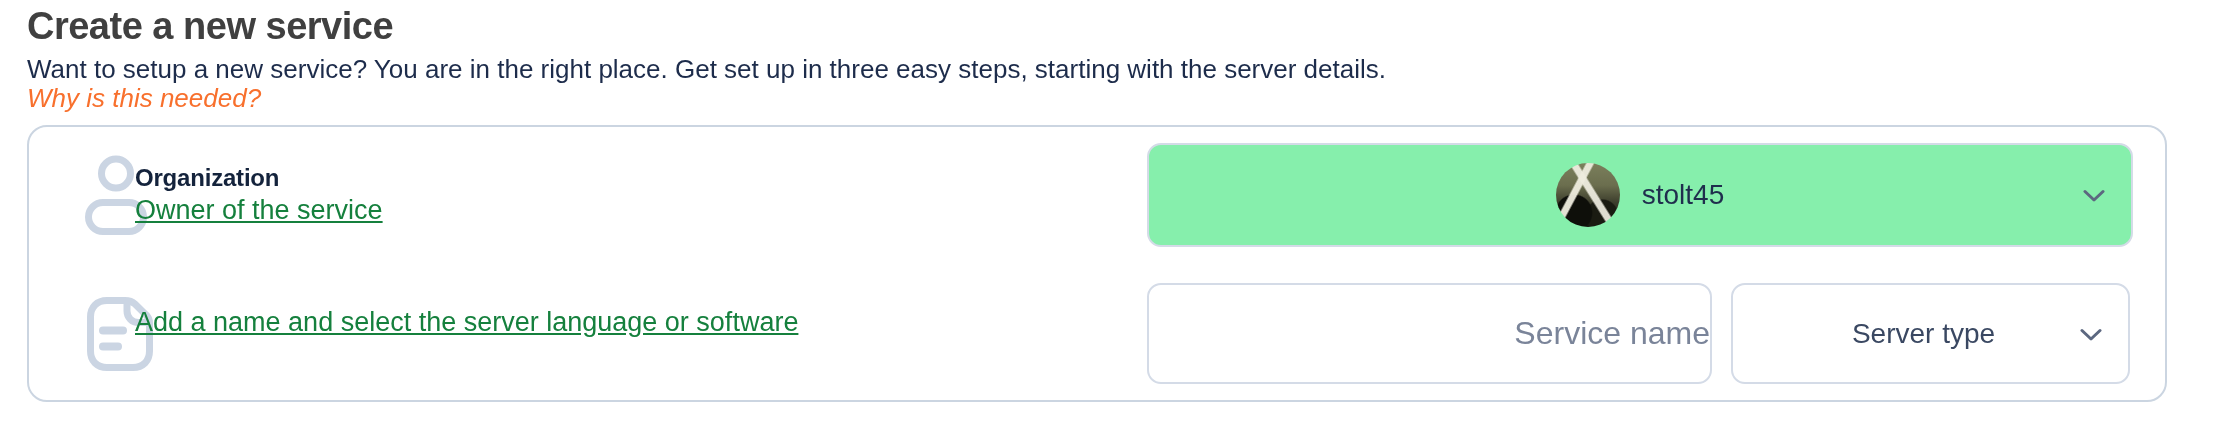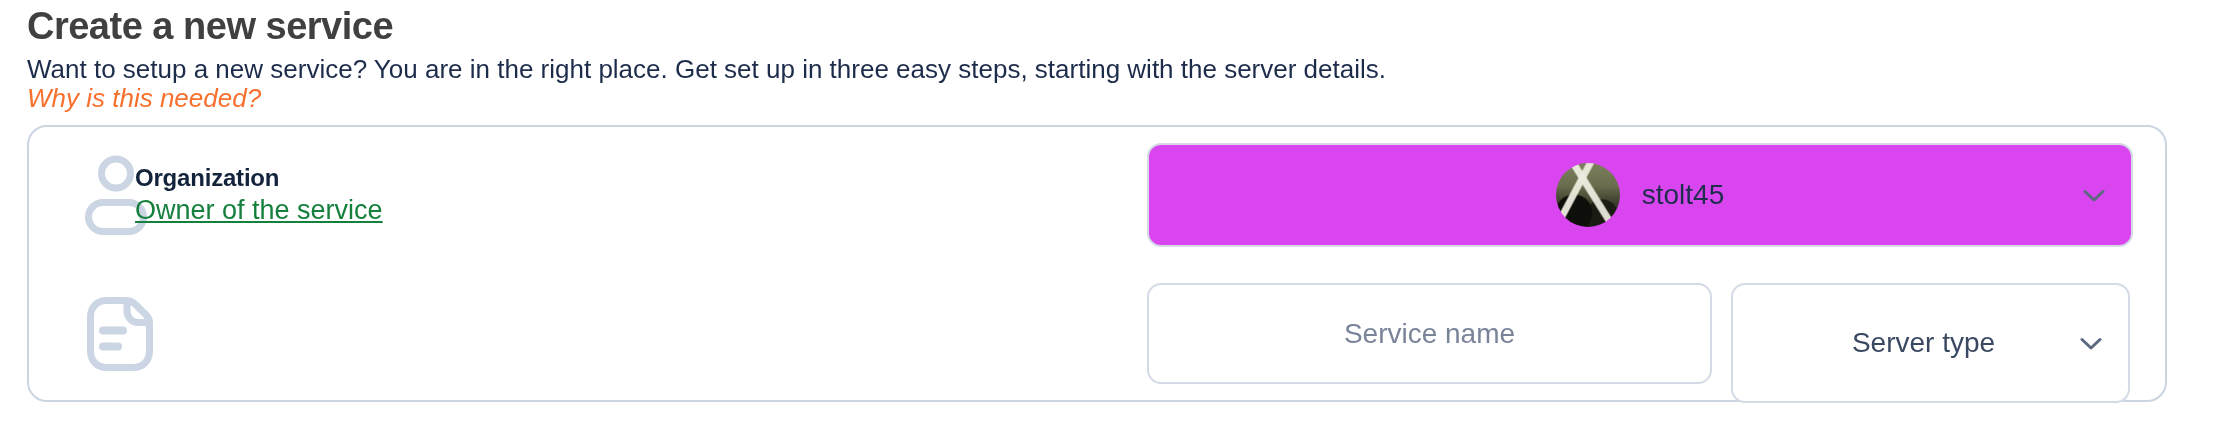--- a/index.html
+++ b/index.html
@@ -67,21 +67,21 @@
   }
 
   
   .icon-person { left: 56px; top: 28px; }
   .org-text { top: 37px; }
 
   .org-select {
     position: absolute;
     left: 1118px; top: 16px;
     width: 986px; height: 104px;
-    background: #d946ef;
+    background: #86efac;
     border: 2px solid #D4DBE7;
     border-radius: 14px;
     display: flex;
     align-items: center;
     justify-content: center;
     gap: 22px;
     cursor: pointer;
   }
   .avatar {
     width: 64px; height: 64px;
@@ -111,31 +111,31 @@
   .sd-text { top: 177px; }
 
   .service-name-input {
     position: absolute;
     left: 1118px; top: 156px;
     width: 565px; height: 101px;
     background: #fff;
     border: 2px solid #D4DBE7;
     border-radius: 14px;
     font-family: "Liberation Sans", sans-serif;
-    font-size: 28px;
-    text-align: center;
+    font-size: 32px;
+    text-align: right;
     color: #1F2E4D;
     outline: none;
   }
   .service-name-input::placeholder { color: #7A8499; opacity: 1; }
 
   .server-type-select {
     position: absolute;
     left: 1702px; top: 156px;
-    width: 399px; height: 120px;
+    width: 399px; height: 101px;
     background: #fff;
     border: 2px solid #D4DBE7;
     border-radius: 14px;
     display: flex;
     align-items: center;
     justify-content: center;
     cursor: pointer;
   }
   .server-type-label {
     font-size: 28px;
@@ -177,20 +177,21 @@
 
     <span class="row-icon icon-document">
       <svg width="66" height="74" viewBox="0 0 66 74" fill="none">
         <path d="M38 3.5 H20 C10 3.5 3.5 10 3.5 20 V54 C3.5 64 10 70.5 20 70.5 H46 C56 70.5 62.5 64 62.5 54 V26 C62.5 22.5 61.2 19.8 58.6 17.4 L48 7 C45.4 4.6 42 3.5 38 3.5 Z" stroke="#CBD5E3" stroke-width="7"></path>
         <path d="M40 4.5 V14 C40 20.5 45 25.5 51.5 25.5 H61.5" stroke="#CBD5E3" stroke-width="7"></path>
         <path d="M16 33.5 H36" stroke="#CBD5E3" stroke-width="8" stroke-linecap="round"></path>
         <path d="M16 49.5 H31" stroke="#CBD5E3" stroke-width="8" stroke-linecap="round"></path>
       </svg>
     </span>
     <div class="row-text sd-text">
+      <div class="row-desc">Add a name and select the server language or software</div>
     </div>
 
     <input class="service-name-input" type="text" placeholder="Service name" style="">
 
     <div class="server-type-select" role="button">
       <span class="server-type-label">Server type</span>
       <span class="chevron">
         <svg width="22" height="13" viewBox="0 0 22 13" fill="none">
           <path d="M2 2 L11 10.5 L20 2" stroke="#5C6880" stroke-width="3" stroke-linecap="round" stroke-linejoin="round"></path>
         </svg>

